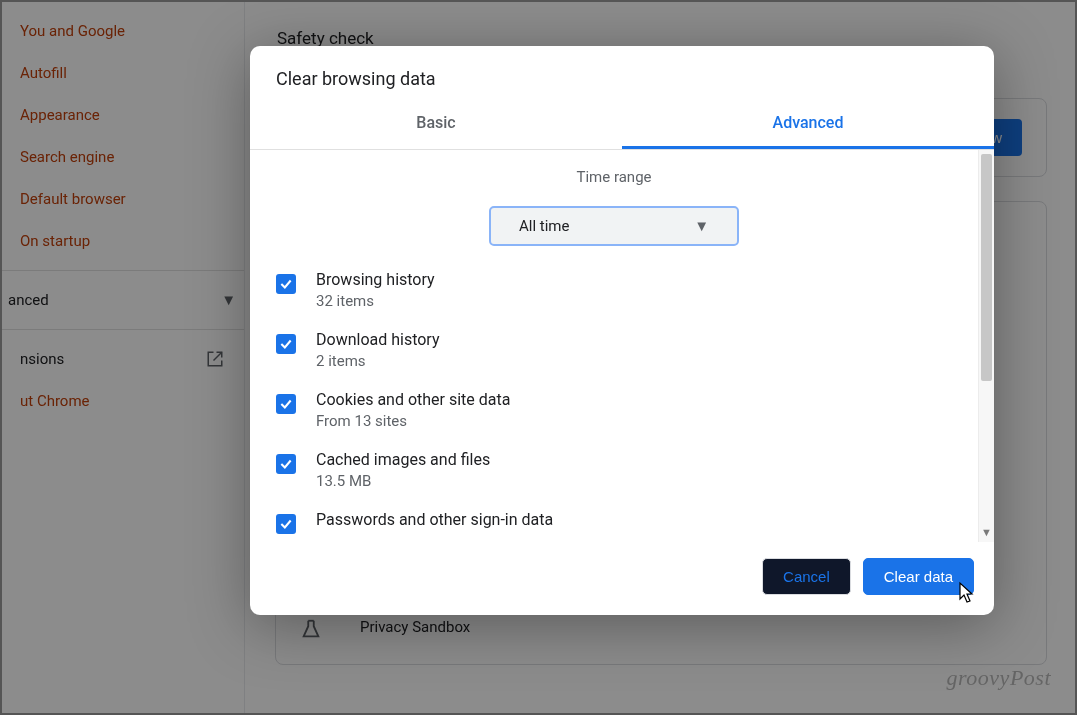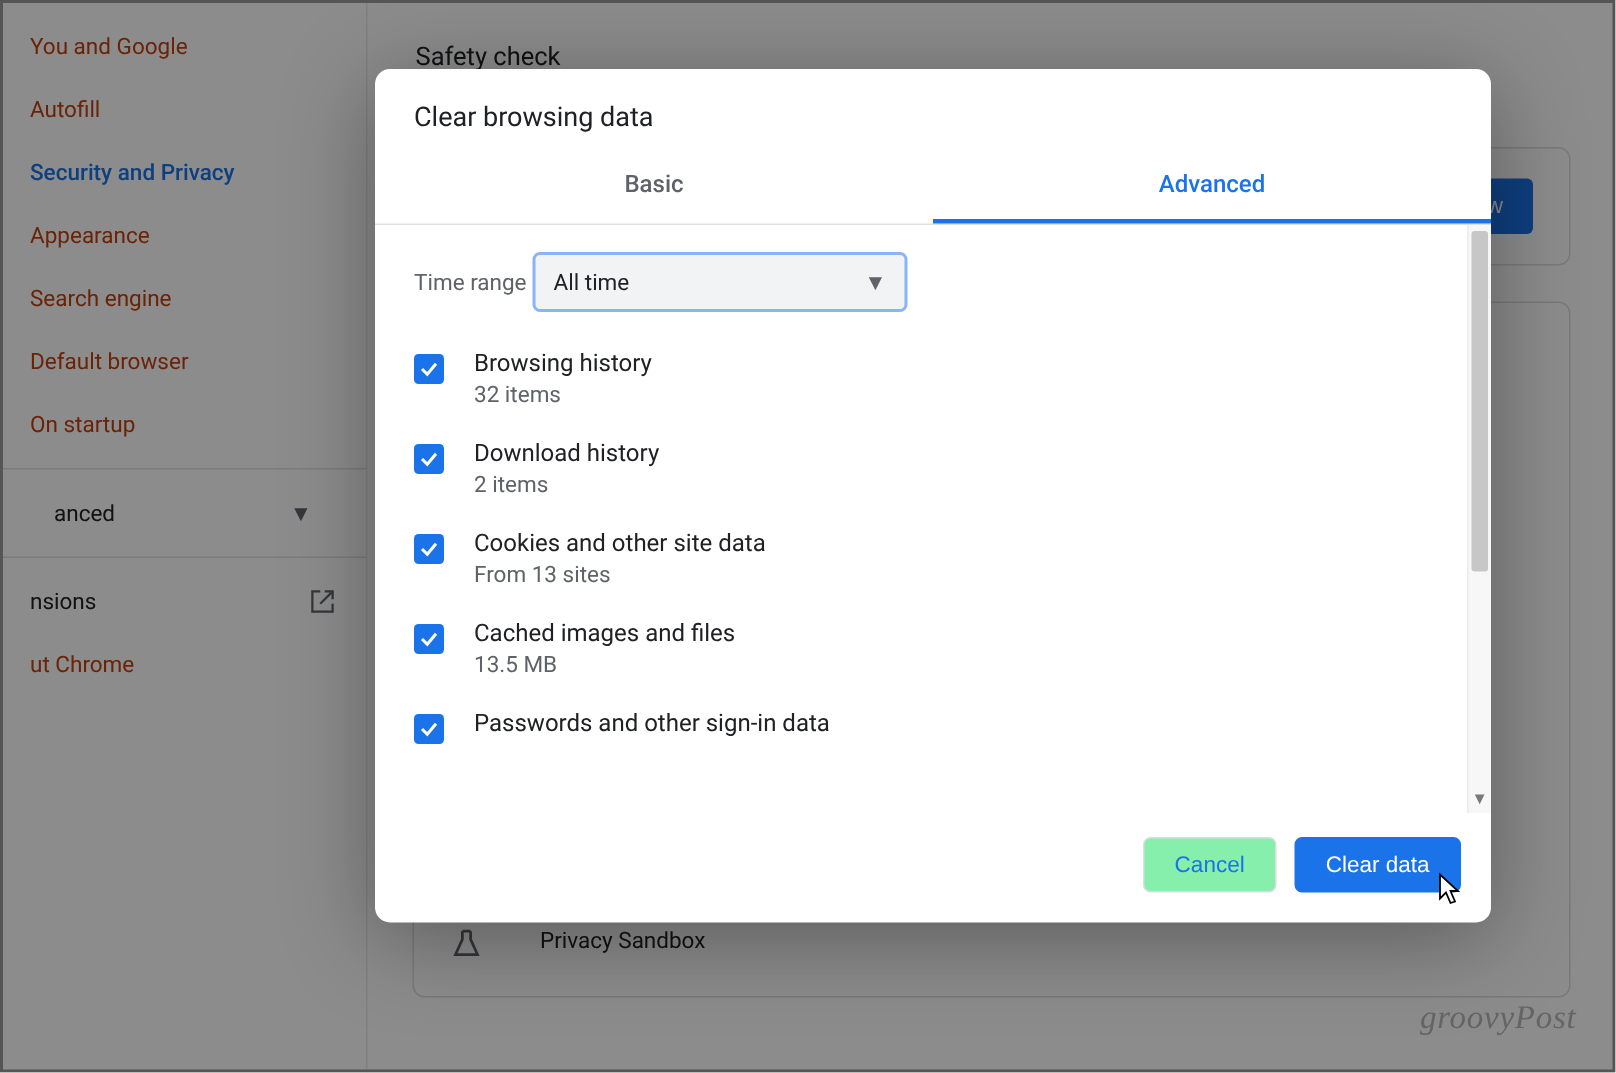--- a/index.html
+++ b/index.html
@@ -38,21 +38,21 @@
     padding: 12px 20px;
     font-size: 15px;
     color: #c2410c;
     border-radius: 0 22px 22px 0;
     margin-right: 12px;
     position: relative;
   }
   .side-item.active { color: #1a73e8; font-weight: 500; }
   .side-sep { height: 1px; background: #e0e0e0; margin: 8px 0 8px 0; }
   .side-group {
-    padding: 12px 36px;
+    padding: 12px 8px;
     font-size: 15px;
     color: #202124;
     display: flex;
     justify-content: space-between;
     align-items: center;
   }
   .side-ext {
     padding: 12px 20px;
     font-size: 15px;
     display: flex;
@@ -180,34 +180,35 @@
     position: absolute;
     bottom: 3px;
     left: 50%;
     transform: translateX(-50%);
     color:#7a7a7a;
     font-size: 11px;
   }
   .timerange-row {
     display: flex;
     align-items: center;
-    gap: 4px;
+    gap: 20px;
     margin-bottom: 14px;
+    flex-direction: column;
   }
   .timerange-row label {
     color: #5f6368;
     font-size: 15px;
   }
   .select-box {
     flex: none;
     width: 250px;
     border: 2px solid #8ab4f8;
     background: #f1f3f4;
     border-radius: 5px;
-    padding: 9px 12px;
+    padding: 9px 28px;
     display: flex;
     justify-content: space-between;
     align-items: center;
     font-size: 15px;
     color: #202124;
   }
   .select-box .chev { color: #5f6368; }
 
   .check-row {
     display: flex;
@@ -238,21 +239,21 @@
     position: relative;
   }
   .btn {
     font-size: 15px;
     padding: 9px 20px;
     border-radius: 5px;
     cursor: pointer;
     font-weight: 500;
   }
   .btn-outline {
-    background: #86efac;
+    background: #0f172a;
     border: 1px solid #dadce0;
     color: #1a73e8;
   }
   .btn-primary {
     background: #1a73e8;
     border: 1px solid #1a73e8;
     color: #fff;
   }
   .cursor-img {
     position: absolute;
@@ -261,21 +262,20 @@
     pointer-events: none;
   }
 </style>
 </head>
 <body>
 
 <div class="bg">
   <div class="sidebar">
     <div class="side-item">You and Google</div>
     <div class="side-item">Autofill</div>
-    <div class="side-item active">Security and Privacy</div>
     <div class="side-item">Appearance</div>
     <div class="side-item">Search engine</div>
     <div class="side-item">Default browser</div>
     <div class="side-item">On startup</div>
     <div class="side-sep"></div>
     <div class="side-group">
       <span>anced</span>
       <span style="color:#5f6368">▼</span>
     </div>
     <div class="side-sep"></div>

